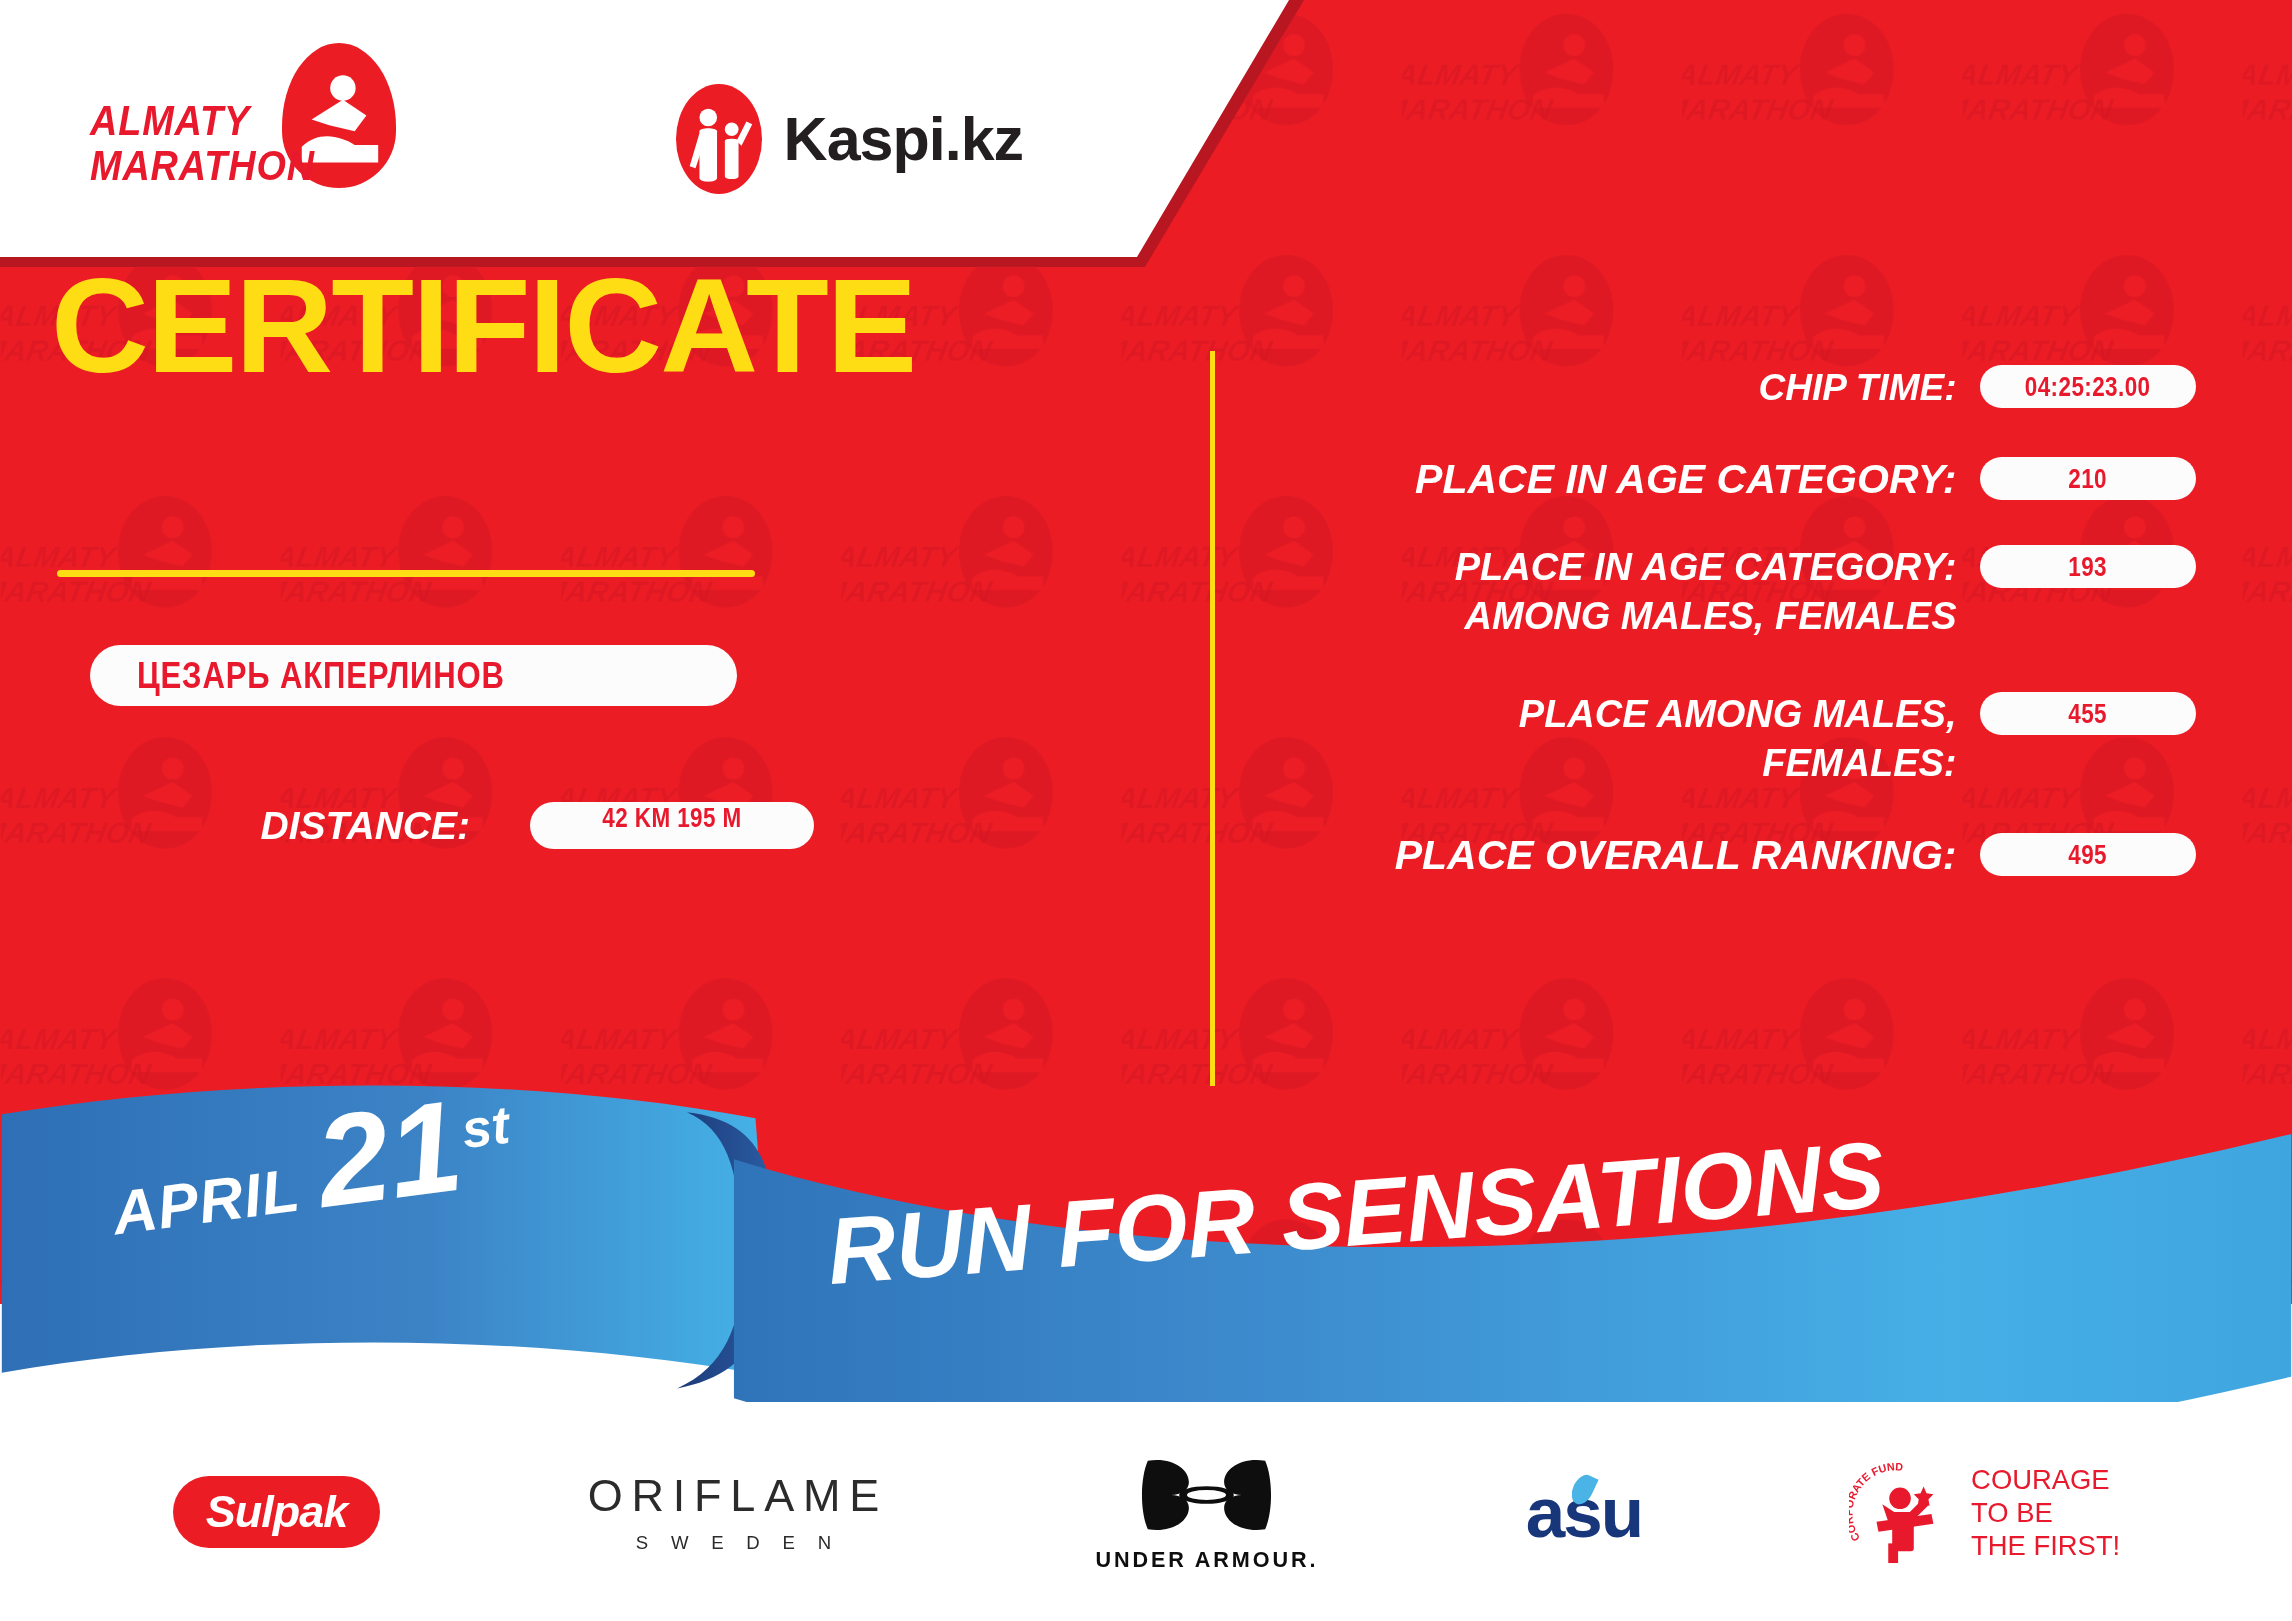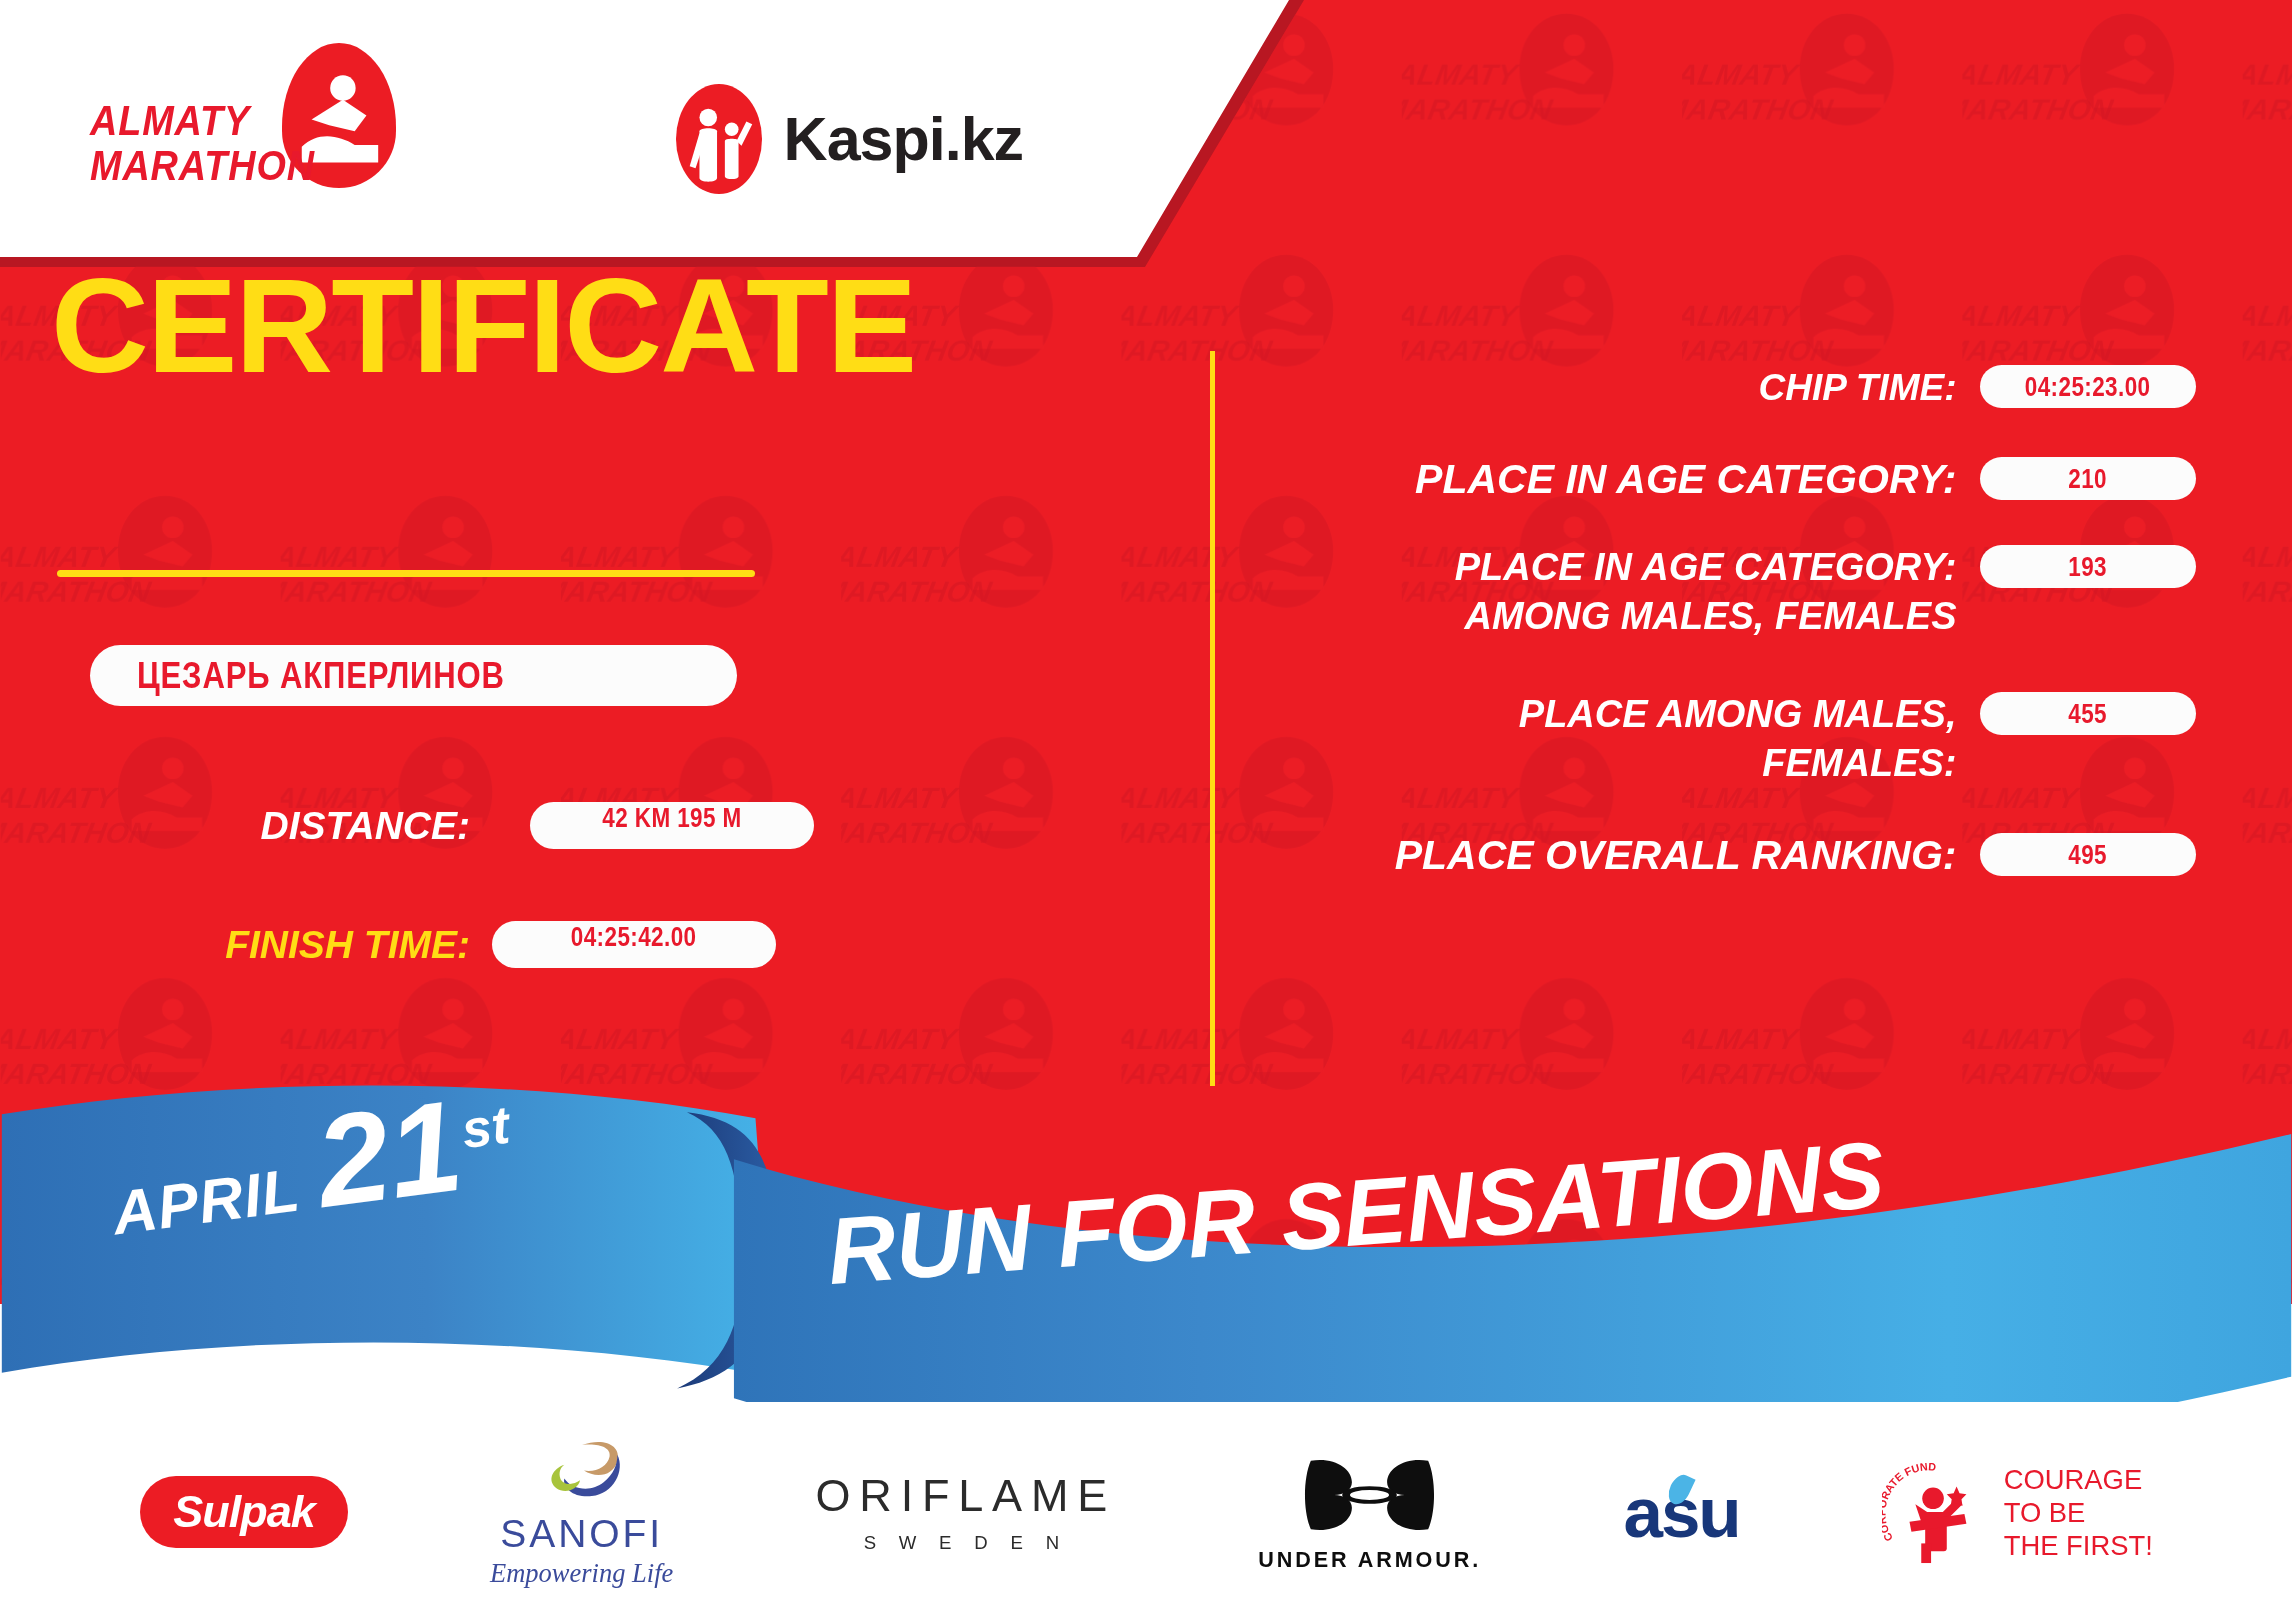--- a/index.html
+++ b/index.html
@@ -283,26 +283,20 @@
     <div class="name-text">ЦЕЗАРЬ АКПЕРЛИНОВ</div>
   </div>
 
   <div class="lrow" id="row-distance">
     <div class="lbl">DISTANCE:</div>
     <div class="pill">
       <span>42 KM 195 M</span>
     </div>
   </div>
 
-  <div class="lrow" id="row-finish">
-    <div class="lbl">FINISH TIME:</div>
-    <div class="pill">
-      <span>04:25:42.00</span>
-    </div>
-  </div>
 
   <div class="divider"></div>
 
   <div class="stats">
 
     <div class="srow" id="stat-chip">
       <div class="slbl">CHIP TIME:</div>
       <div class="spill">
         <span>04:25:23.00</span>
       </div>
@@ -375,31 +369,20 @@
   </div>
 
   <div class="ribbon-text-run">RUN FOR SENSATIONS</div>
 
   <div class="sponsors">
 
     <div class="sp">
       <div class="sulpak">Sulpak</div>
     </div>
 
-    <div class="sp">
-      <div class="sanofi">
-        <svg width="118" height="71" viewBox="0 0 120 72" style="display:block;margin:0 auto 5.9px">
-          <path d="M60 8 C82 0 100 8 96 24 C92 40 74 42 62 34 C74 36 86 30 88 20 C90 10 76 6 60 8 Z" fill="#C79A68"></path>
-          <path d="M96 18 C104 34 92 58 70 60 C52 62 40 52 42 42 C50 54 70 56 82 46 C92 38 96 28 96 18 Z" fill="#3A4B9B"></path>
-          <path d="M42 28 C30 32 24 44 34 52 C42 58 56 54 58 44 C50 50 40 48 38 42 C36 36 38 31 42 28 Z" fill="#A8C43C"></path>
-        </svg>
-        <div class="w">SANOFI</div>
-        <div class="t">Empowering Life</div>
-      </div>
-    </div>
 
     <div class="sp">
       <div class="oriflame">
         <div class="w">ORIFLAME</div>
         <div class="sw">S W E D E N</div>
       </div>
     </div>
 
     <div class="sp">
       <div class="ua">

